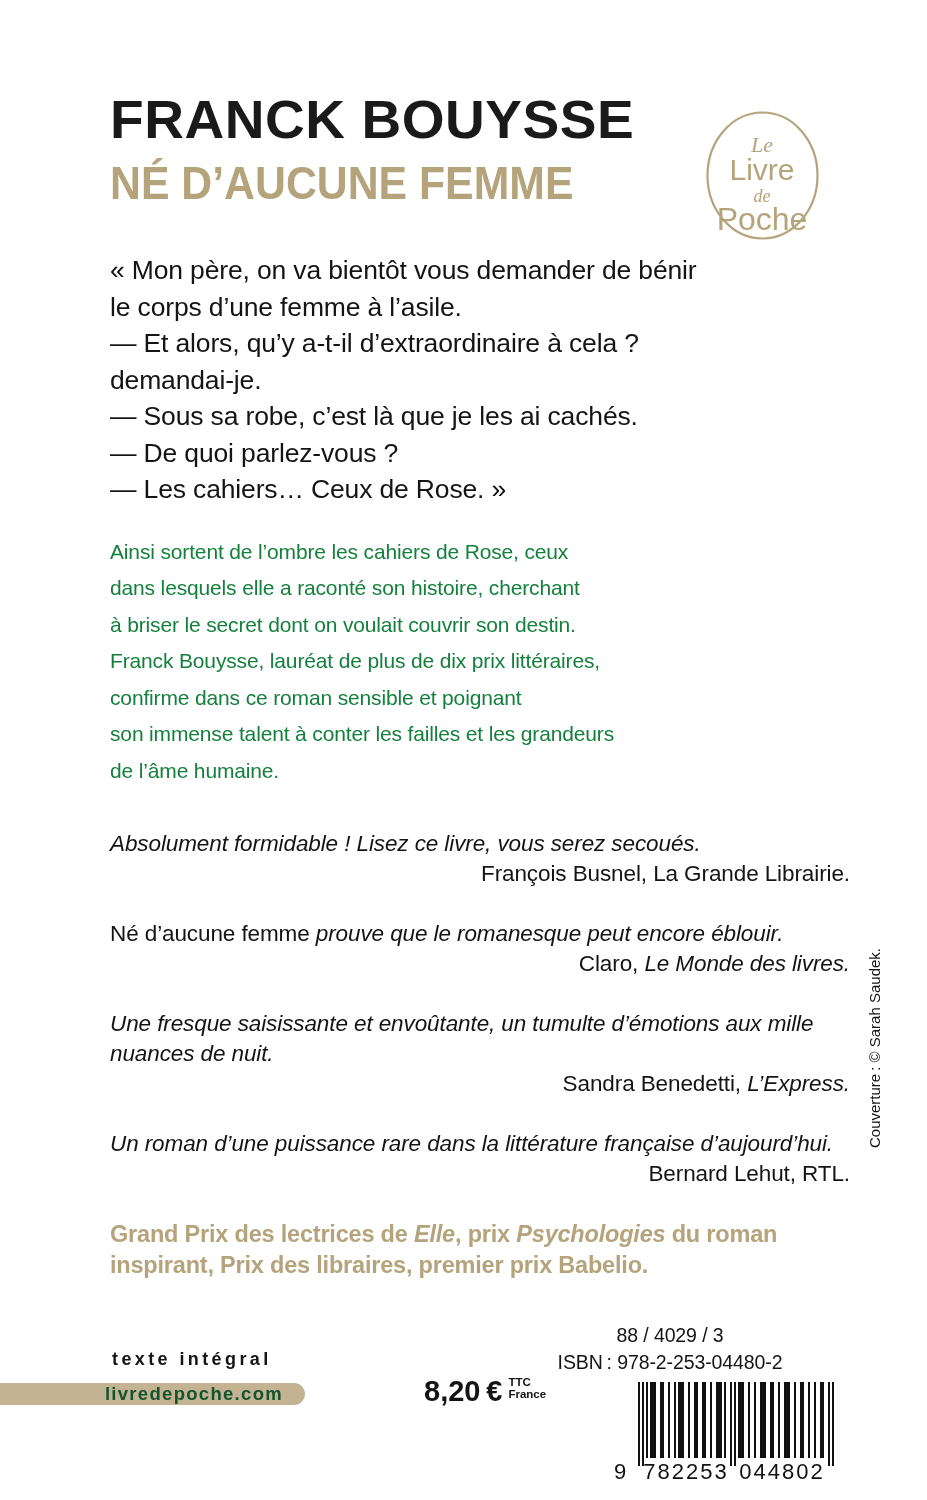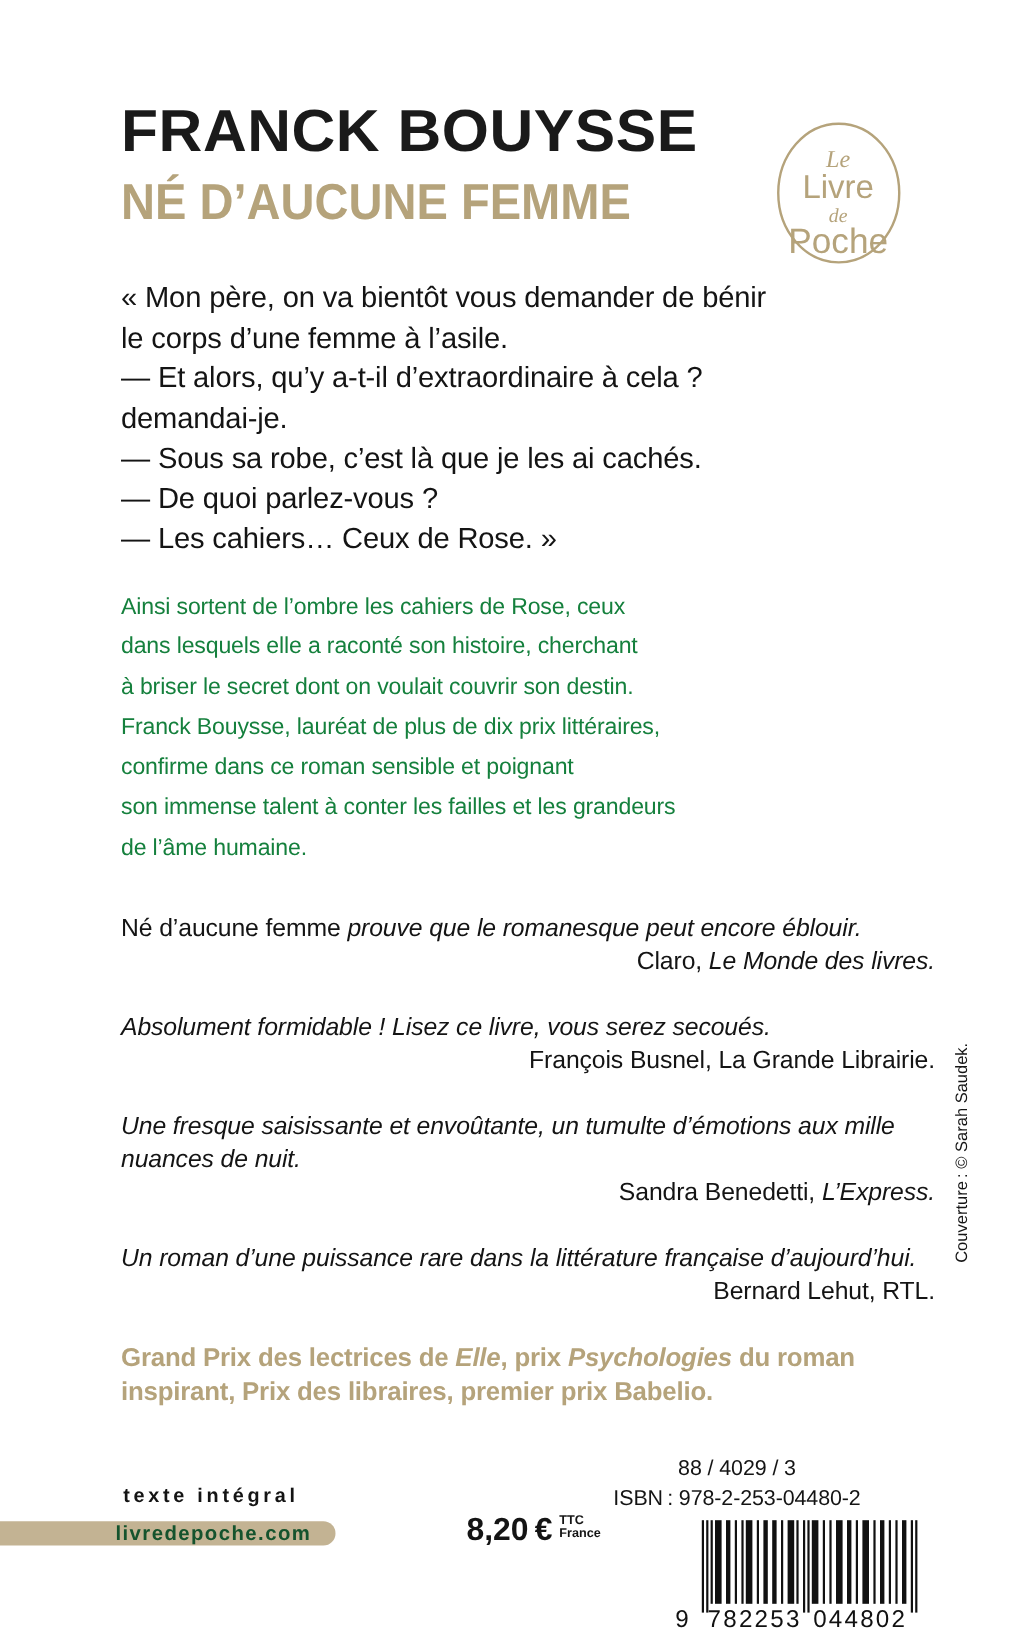--- a/index.html
+++ b/index.html
@@ -230,33 +230,33 @@
       <span>Franck Bouysse, lauréat de plus de dix prix littéraires,</span><br>
       <span>confirme dans ce roman sensible et poignant</span><br>
       <span>son immense talent à conter les failles et les grandeurs</span><br>
       <span>de l’âme humaine.</span>
     </p>
 
     <div id="reviews">
 
       <div class="review">
         <p class="review-text">
+          <span class="roman"></span><span>Absolument formidable ! Lisez ce livre, vous serez secoués.</span>
+        </p>
+        <p class="review-src">
+          <span>François Busnel, La Grande Librairie.</span><span class="ital"></span>
+        </p>
+      </div>
+
+      <div class="review">
+        <p class="review-text">
           <span class="roman">Né d’aucune femme </span><span>prouve que le romanesque peut encore éblouir.</span>
         </p>
         <p class="review-src">
           <span>Claro, </span><span class="ital">Le Monde des livres.</span>
-        </p>
-      </div>
-
-      <div class="review">
-        <p class="review-text">
-          <span class="roman"></span><span>Absolument formidable ! Lisez ce livre, vous serez secoués.</span>
-        </p>
-        <p class="review-src">
-          <span>François Busnel, La Grande Librairie.</span><span class="ital"></span>
         </p>
       </div>
 
       <div class="review">
         <p class="review-text">
           <span class="roman"></span><span>Une fresque saisissante et envoûtante, un tumulte d’émotions aux mille nuances de nuit.</span>
         </p>
         <p class="review-src">
           <span>Sandra Benedetti, </span><span class="ital">L’Express.</span>
         </p>

